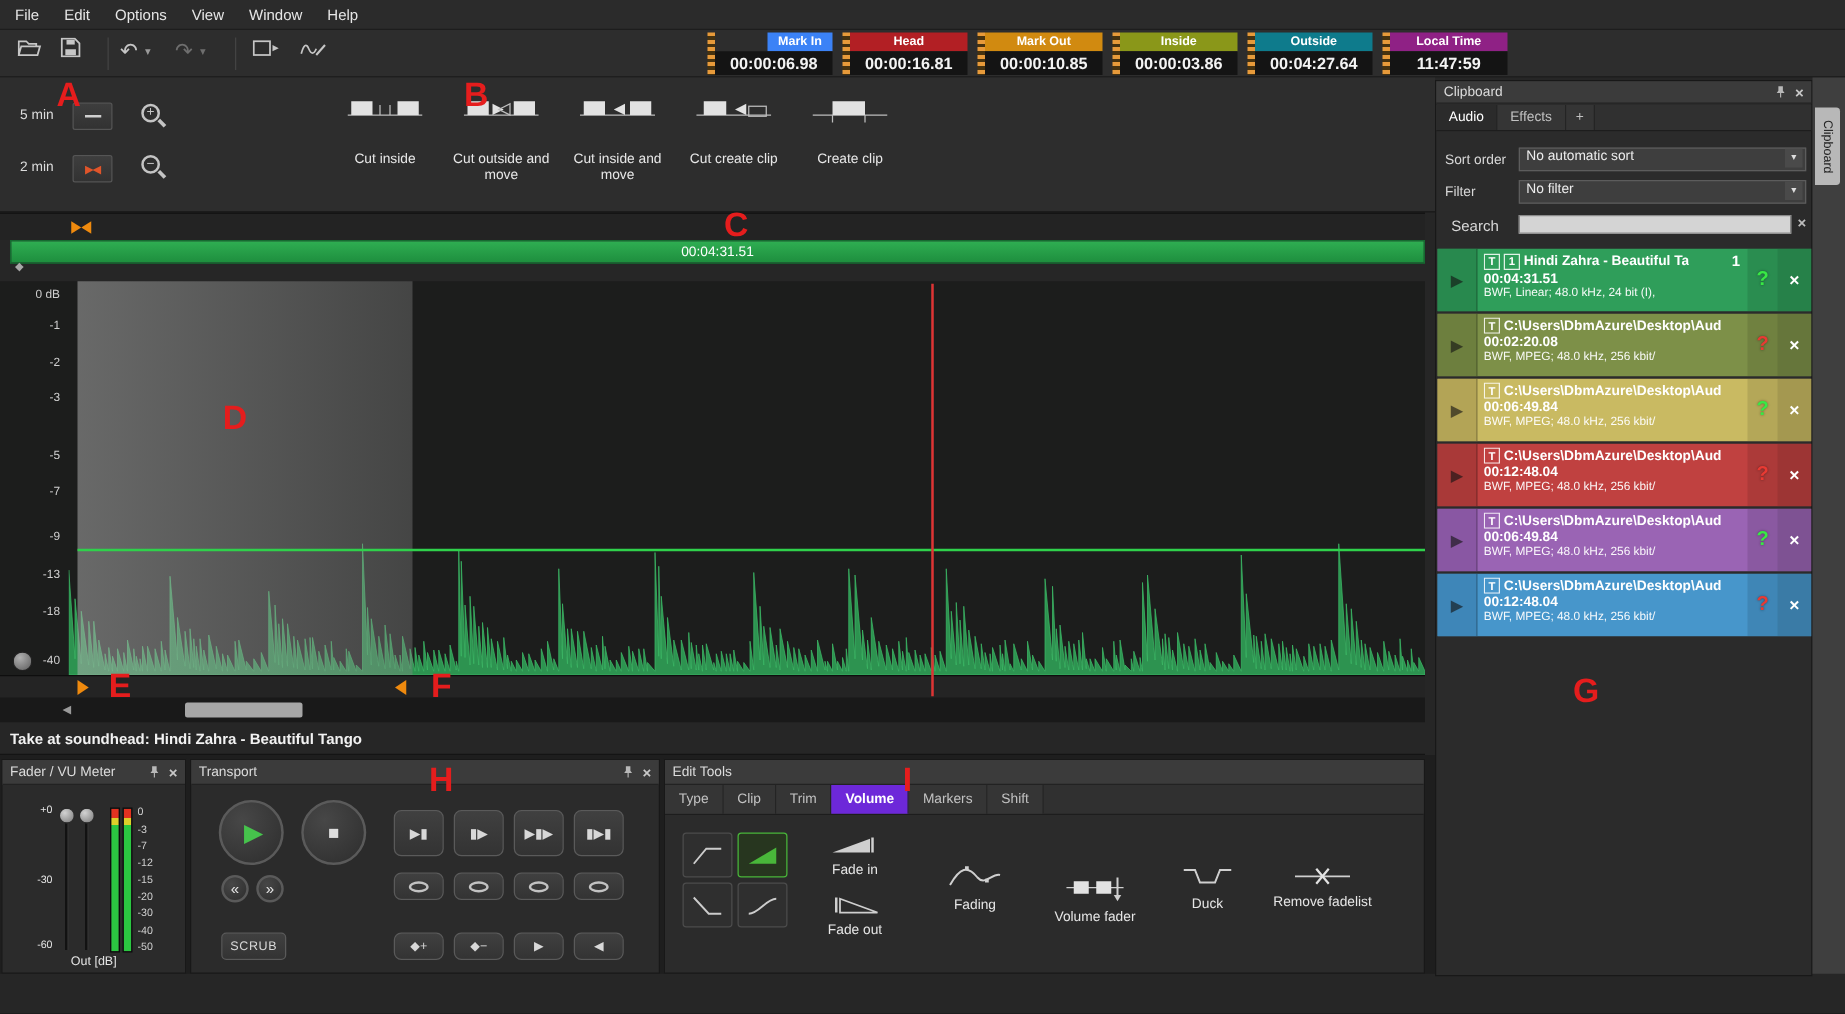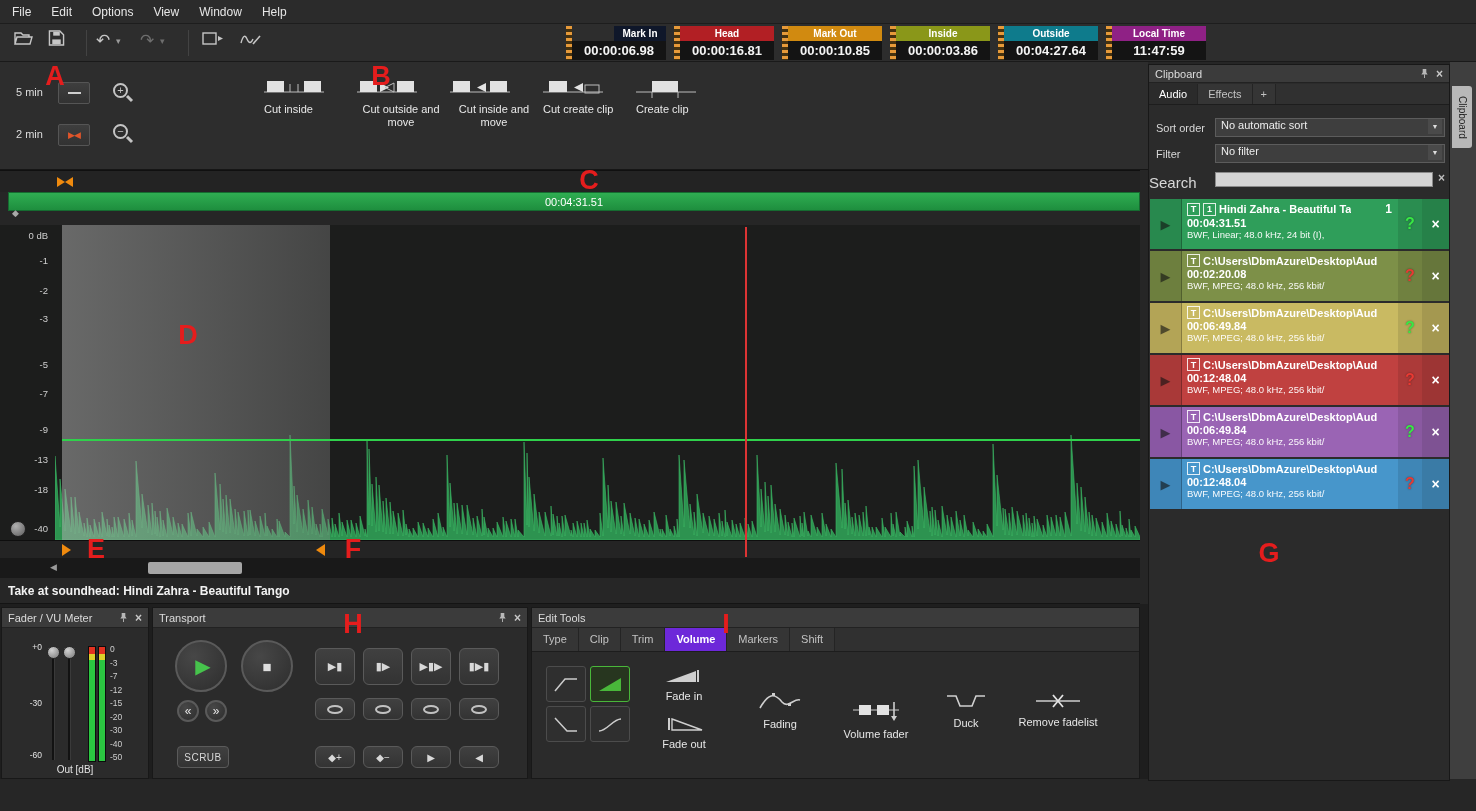--- a/index.html
+++ b/index.html
@@ -18,21 +18,21 @@
 
 
 .time-block{display:flex;height:34px}
 .tb-stripe{width:6px;background:repeating-linear-gradient(180deg,#e79a3a 0 3px,#46320f 3px 6px)}
 .tb-body{display:flex;flex-direction:column;width:94px}
 .tb-label{height:15px;font-size:10px;font-weight:bold;color:#fff;display:flex;align-items:center;justify-content:center}
 .tb-value{height:19px;background:#141414;font-size:13px;font-weight:bold;color:#f4f4f4;display:flex;align-items:center;justify-content:center}
 
 
 .toolstrip{left:0;top:62px;width:1148px;height:108px;background:#2d2d2d;border-bottom:1px solid #161616}
-.cut-btn{width:88px;display:flex;flex-direction:column;align-items:flex-start;gap:1px;font-size:11px;color:#e8e8e8;text-align:center;line-height:1.15}
+.cut-btn{width:88px;display:flex;flex-direction:column;align-items:center;gap:19px;font-size:11px;color:#e8e8e8;text-align:center;line-height:1.15}
 .mag{position:relative;display:inline-block;width:15px;height:15px;border:2px solid #c4c4c4;border-radius:50%}
 .mag i{position:absolute;left:0;right:0;top:-2px;bottom:0;display:flex;align-items:center;justify-content:center;font-style:normal;font-size:11px;color:#c4c4c4}
 .mag::after{content:"";position:absolute;width:7px;height:3px;background:#c4c4c4;right:-7px;bottom:-4px;transform:rotate(45deg)}
 .small-btn{background:linear-gradient(#3e3e3e,#323232);border:1px solid #555;border-radius:2px;display:flex;align-items:center;justify-content:center}
 
 
 .ruler{left:0;top:170px;width:1140px;height:22px;background:#232323;border-top:1px solid #101010}
 .greenbar{left:8px;top:192px;width:1132px;height:19px;background:linear-gradient(#2fae52,#1e8e3e);border:1px solid #156b30;display:flex;align-items:center;justify-content:center;font-size:11px;color:#fff}
 .wavearea{left:0;top:225px;width:1140px;height:315px;background:#1c1d1c}
 .dblabel{position:absolute;left:0;width:48px;text-align:right;font-size:9.5px;color:#cfcfcf}
@@ -141,21 +141,21 @@
       <svg width="22" height="17" viewBox="0 0 22 17">
           <path d="M1 13 Q4 2 7 9 T13 9" fill="none" stroke="#c6c6c6" stroke-width="1.4"></path>
           <path d="M13 14 L20 6" stroke="#c6c6c6" stroke-width="1.6"></path>
         </svg>
     </span>
 
     <div class="abs row" style="left:566px;top:2px;gap:8px">
       <div class="time-block">
         <div class="tb-stripe"></div>
         <div class="tb-body">
-          <div class="tb-label" style="background: #0f172a; margin-left: 42px;">Mark In</div>
+          <div class="tb-label" style="background: #3b82f6; margin-left: 42px;">Mark In</div>
           <div class="tb-value">00:00:06.98</div>
         </div>
       </div>
       <div class="time-block">
         <div class="tb-stripe"></div>
         <div class="tb-body">
           <div class="tb-label" style="background: rgb(178, 31, 36);">Head</div>
           <div class="tb-value">00:00:16.81</div>
         </div>
       </div>
@@ -479,21 +479,21 @@
     <span class="abs" style="left:7px;top:57px;font-size:11px;color:#d8d8d8">Sort order</span>
     <div class="abs dd" style="left:66px;top:53px;width:230px">
       <span>No automatic sort</span>
       <span class="arr">▼</span>
     </div>
     <span class="abs" style="left:7px;top:83px;font-size:11px;color:#d8d8d8">Filter</span>
     <div class="abs dd" style="left:66px;top:79px;width:230px">
       <span>No filter</span>
       <span class="arr">▼</span>
     </div>
-    <span class="abs" style="left:0;top:109px;font-size:15px;color:#d8d8d8">Search</span>
+    <span class="abs" style="left:12px;top:109px;font-size:12px;color:#d8d8d8">Search</span>
     <input class="abs" style="left: 66px; top: 107px; width: 218px; height: 15px; background: rgb(212, 212, 212); border: 1px solid rgb(138, 138, 138); font-size: 11px; padding: 0px 3px;" value="">
     <span class="abs" style="left:289px;top:106px;color:#bdbdbd;font-size:12px;font-weight:bold">×</span>
 
     <div class="clip-item" style="top: 134px; background: rgb(47, 158, 90);">
       <div class="ci-play" style="background: rgb(40, 137, 78);">
           <span>▶</span>
         </div>
       <div class="ci-text">
         <div class="ci-l1">
           <span class="ci-badge">T</span>

